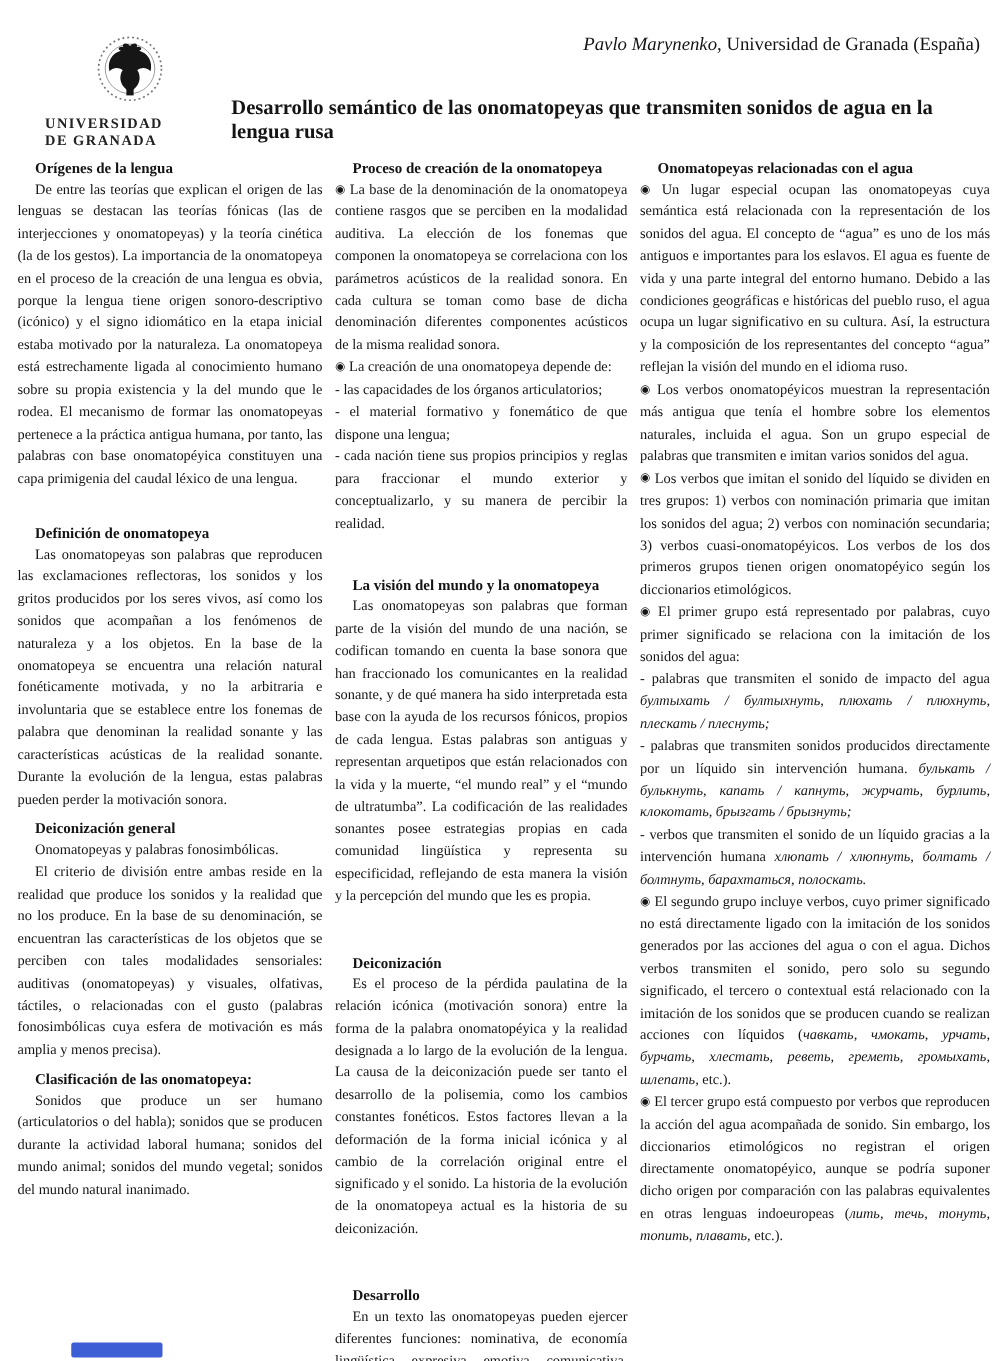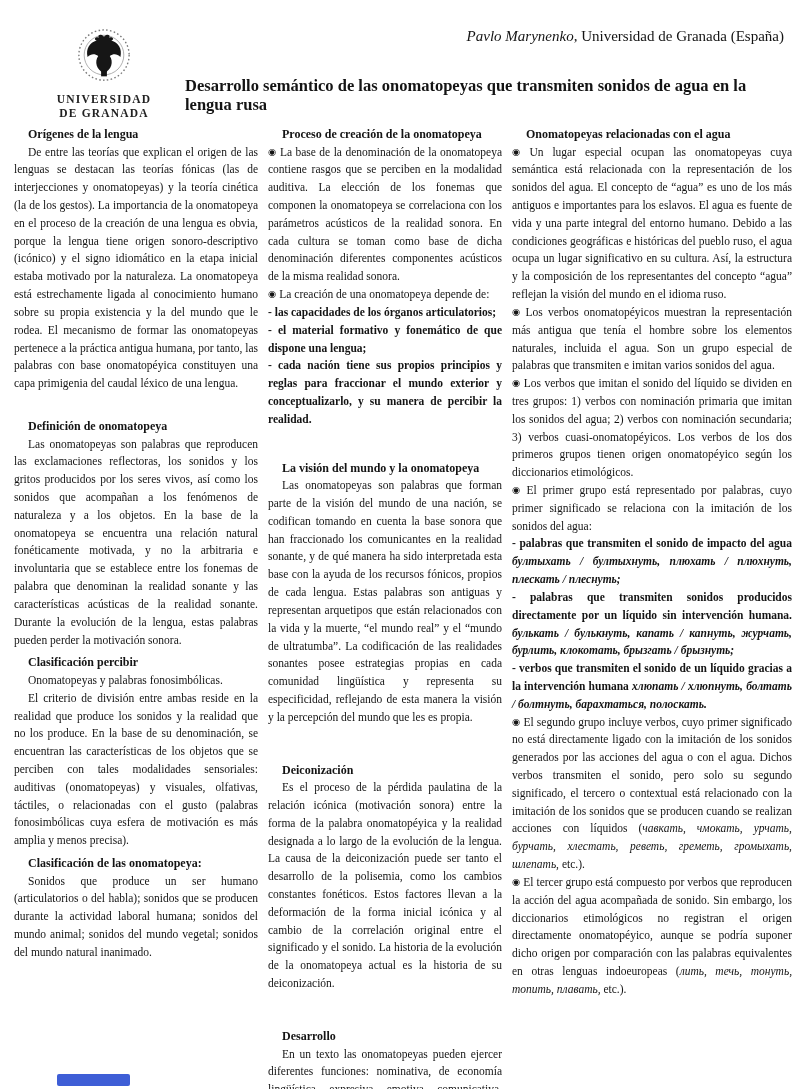--- a/index.html
+++ b/index.html
@@ -1,35 +1,35 @@
 <!DOCTYPE html>
 <html><head>
 <meta charset="utf-8">
 <style>
   html,body{margin:0;padding:0;background:#e8e8e8;}
   .page{position:relative;width:800px;height:1089px;background:#ffffff;margin:0 auto;
         font-family:"Liberation Serif","DejaVu Serif",serif;color:#141414;overflow:hidden;}
 
   
-  .logo{position:absolute;top:28px;left:36px;width:136px;text-align:center;}
+  .logo{position:absolute;top:28px;left:36px;width:136px;text-align:left;}
   .crest{display:block;margin:0 auto;width:58px;height:58px;}
   .logo-text{font-weight:bold;font-size:11.5px;line-height:1.25;letter-spacing:1.2px;margin-top:6px;color:#222;}
   .author{position:absolute;top:28px;right:16px;font-size:15px;white-space:nowrap;}
   .author .it{font-style:italic;}
   .title{position:absolute;top:77px;left:185px;right:42px;text-align:left;font-weight:bold;font-size:16.5px;line-height:1.15;}
 
   
   .cols{position:absolute;top:125px;left:14px;width:778px;display:flex;}
   .col{font-size:11.5px;line-height:1.55;text-align:justify;}
   .col1{width:244px;margin-right:10px;}
   .col2{width:234px;margin-right:10px;}
   .col3{width:280px;}
   .sec{font-size:12px;font-weight:bold;margin:0;padding-left:14px;text-align:left;}
   .col p{margin:0;text-indent:14px;}
-  .col p.flush{text-indent:0;font-weight:bold;}
+  .col p.flush{text-indent:0;}
   .mt-sm{margin-top:4px;}
   .mt-md{margin-top:24px;}
   .mt-lg{margin-top:30px;}
   .mt-xl{margin-top:34px;}
   .bullet{font-family:"DejaVu Sans",sans-serif;font-size:9.5px;vertical-align:1px;padding-right:3px;}
   .bullet-p{text-indent:0 !important;}
   .ru{font-style:italic;}
 
   .bottom-bar{position:absolute;left:57px;bottom:3px;width:73px;height:12px;border-radius:2px;}
 </style>
@@ -57,21 +57,21 @@
 
   <div class="cols">
 
     <div class="col col1">
       <h3 class="sec">Orígenes de la lengua</h3>
       <p>De entre las teorías que explican el origen de las lenguas se destacan las teorías fónicas (las de interjecciones y onomatopeyas) y la teoría cinética (la de los gestos). La importancia de la onomatopeya en el proceso de la creación de una lengua es obvia, porque la lengua tiene origen sonoro-descriptivo (icónico) y el signo idiomático en la etapa inicial estaba motivado por la naturaleza. La onomatopeya está estrechamente ligada al conocimiento humano sobre su propia existencia y la del mundo que le rodea. El mecanismo de formar las onomatopeyas pertenece a la práctica antigua humana, por tanto, las palabras con base onomatopéyica constituyen una capa primigenia del caudal léxico de una lengua.</p>
 
       <h3 class="sec mt-md">Definición de onomatopeya</h3>
       <p>Las onomatopeyas son palabras que reproducen las exclamaciones reflectoras, los sonidos y los gritos producidos por los seres vivos, así como los sonidos que acompañan a los fenómenos de naturaleza y a los objetos. En la base de la onomatopeya se encuentra una relación natural fonéticamente motivada, y no la arbitraria e involuntaria que se establece entre los fonemas de palabra que denominan la realidad sonante y las características acústicas de la realidad sonante. Durante la evolución de la lengua, estas palabras pueden perder la motivación sonora.</p>
 
-      <h3 class="sec mt-sm">Clasificación percibir</h3>
+      <h3 class="sec mt-sm">Deiconización general</h3>
       <p>Onomatopeyas y palabras fonosimbólicas.</p>
       <p>El criterio de división entre ambas reside en la realidad que produce los sonidos y la realidad que no los produce. En la base de su denominación, se encuentran las características de los objetos que se perciben con tales modalidades sensoriales: auditivas (onomatopeyas) y visuales, olfativas, táctiles, o relacionadas con el gusto (palabras fonosimbólicas cuya esfera de motivación es más amplia y menos precisa).</p>
 
       <h3 class="sec mt-sm">Clasificación de las onomatopeya:</h3>
       <p>Sonidos que produce un ser humano (articulatorios o del habla); sonidos que se producen durante la actividad laboral humana; sonidos del mundo animal; sonidos del mundo vegetal; sonidos del mundo natural inanimado.</p>
     </div>
 
     <div class="col col2">
       <h3 class="sec">Proceso de creación de la onomatopeya</h3>
       <p class="bullet-p"><span class="bullet">◉</span><span>La base de la denominación de la onomatopeya contiene rasgos que se perciben en la modalidad auditiva. La elección de los fonemas que componen la onomatopeya se correlaciona con los parámetros acústicos de la realidad sonora. En cada cultura se toman como base de dicha denominación diferentes componentes acústicos de la misma realidad sonora.</span></p>

